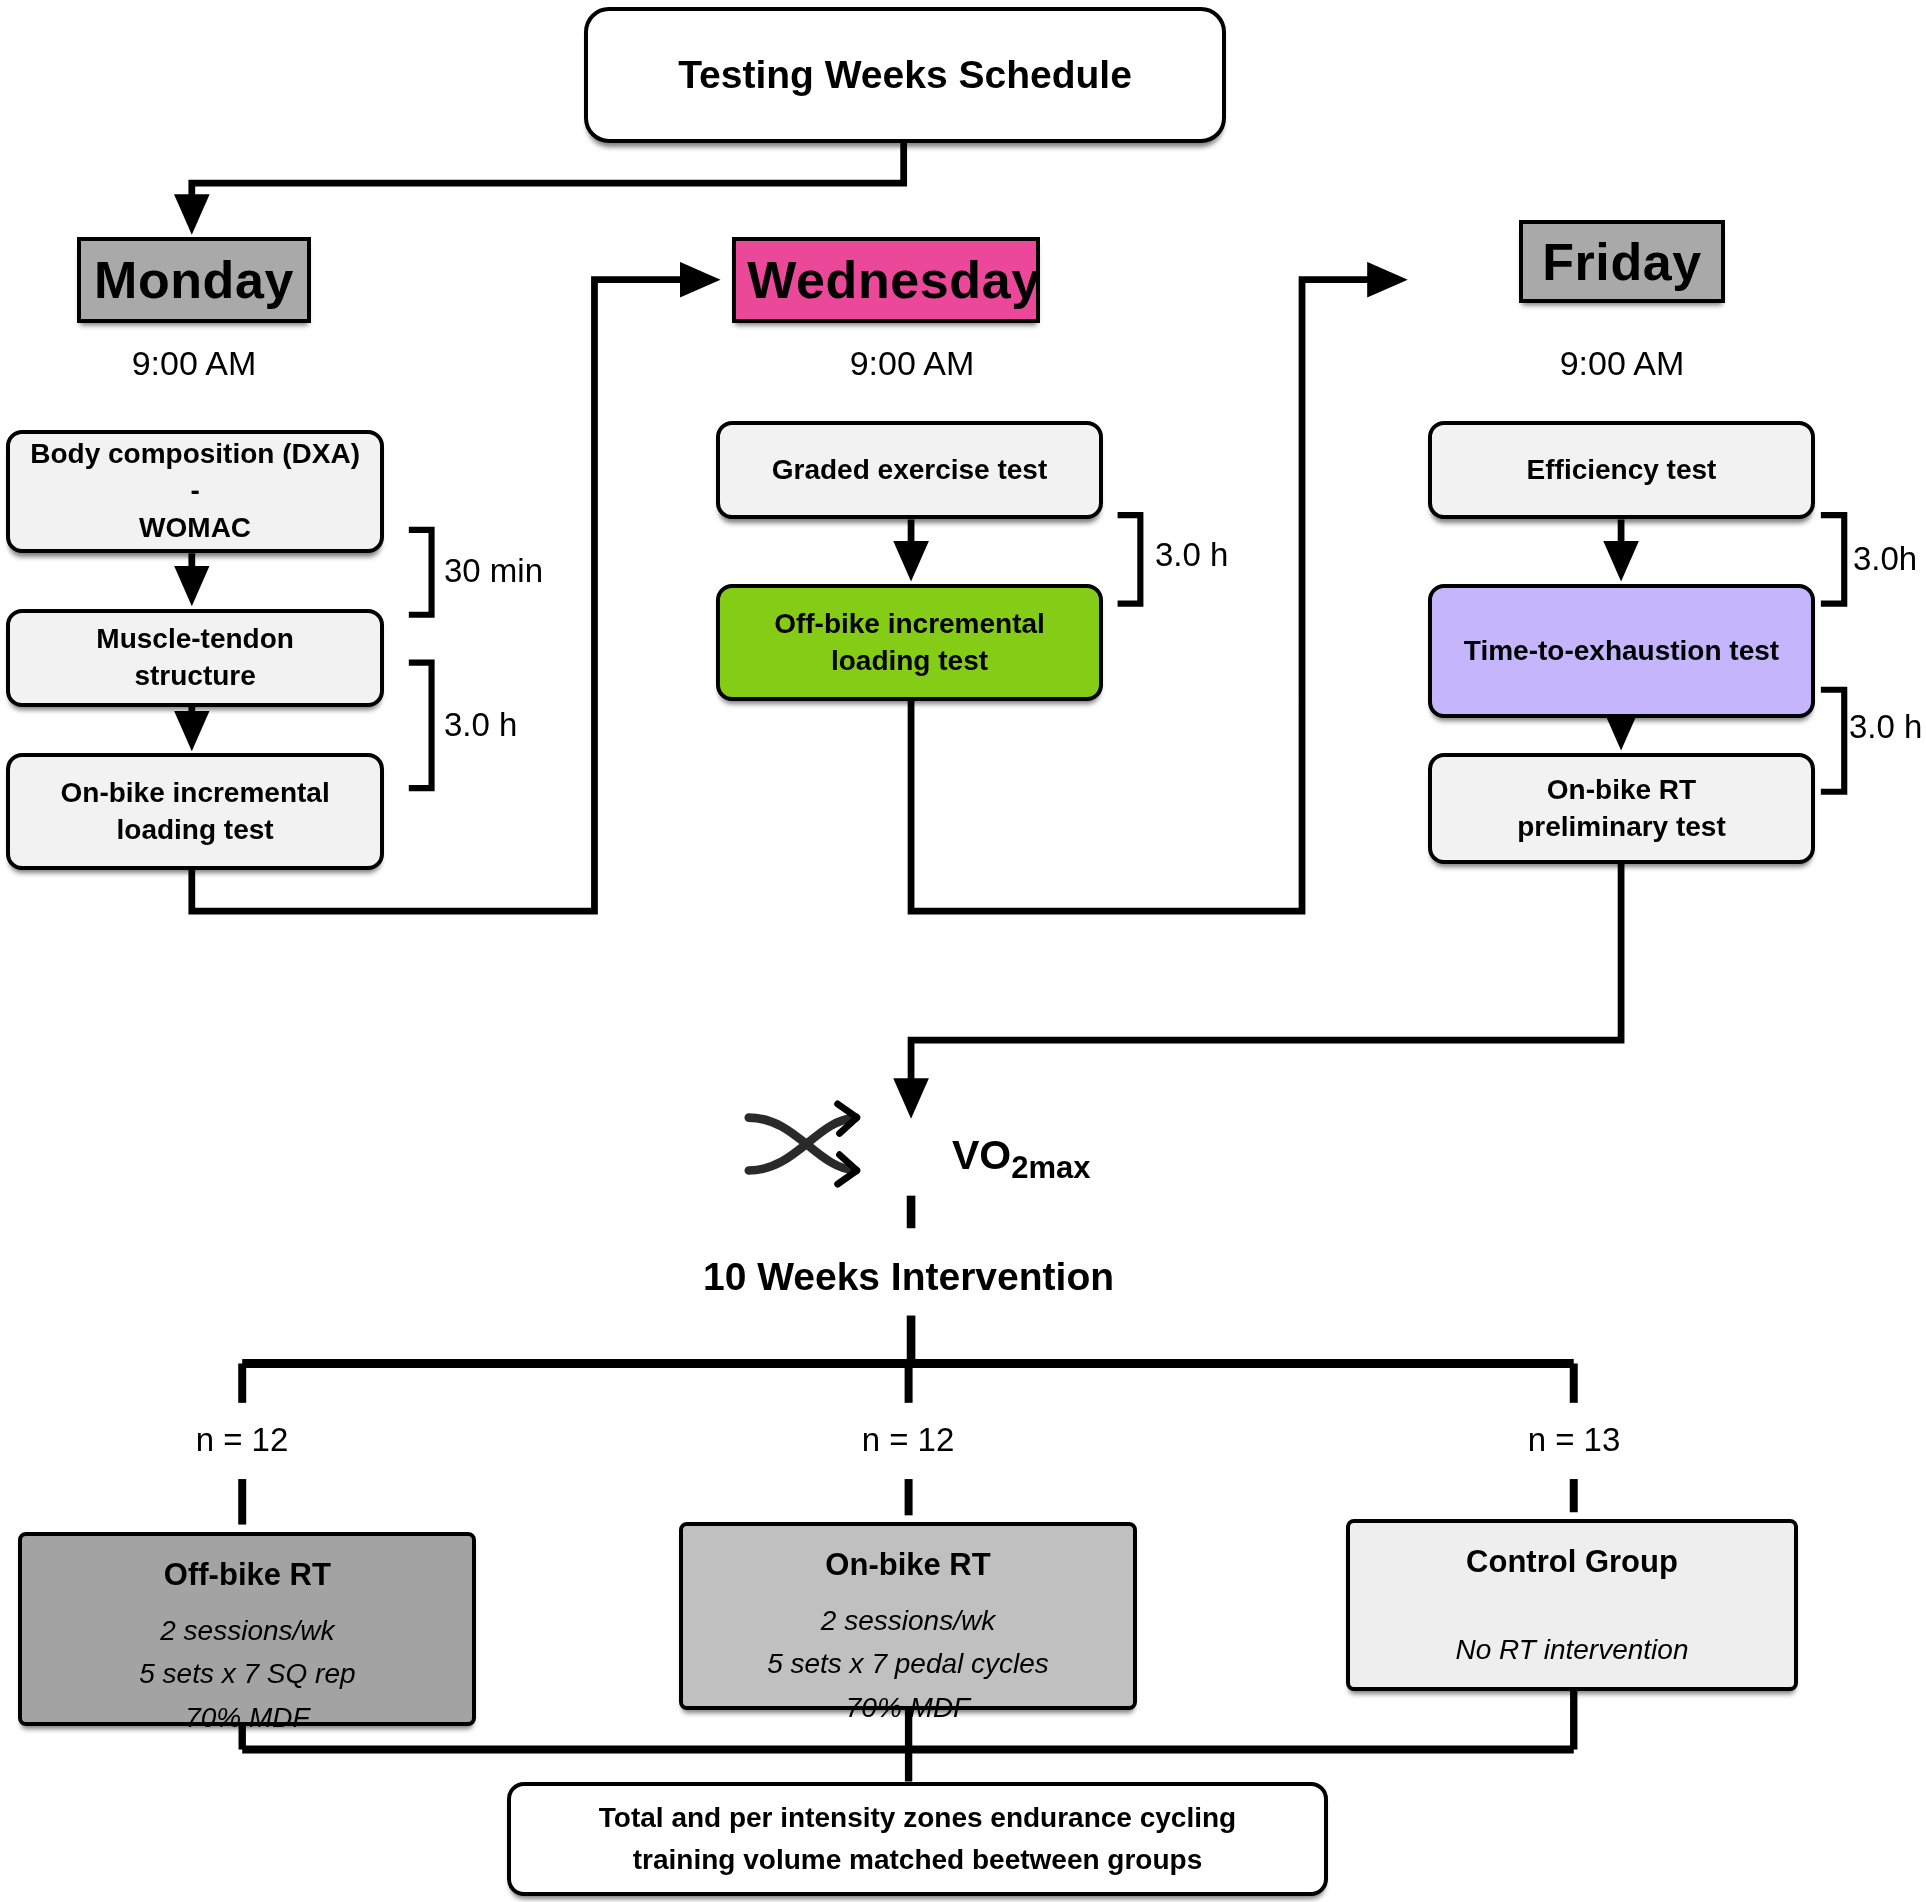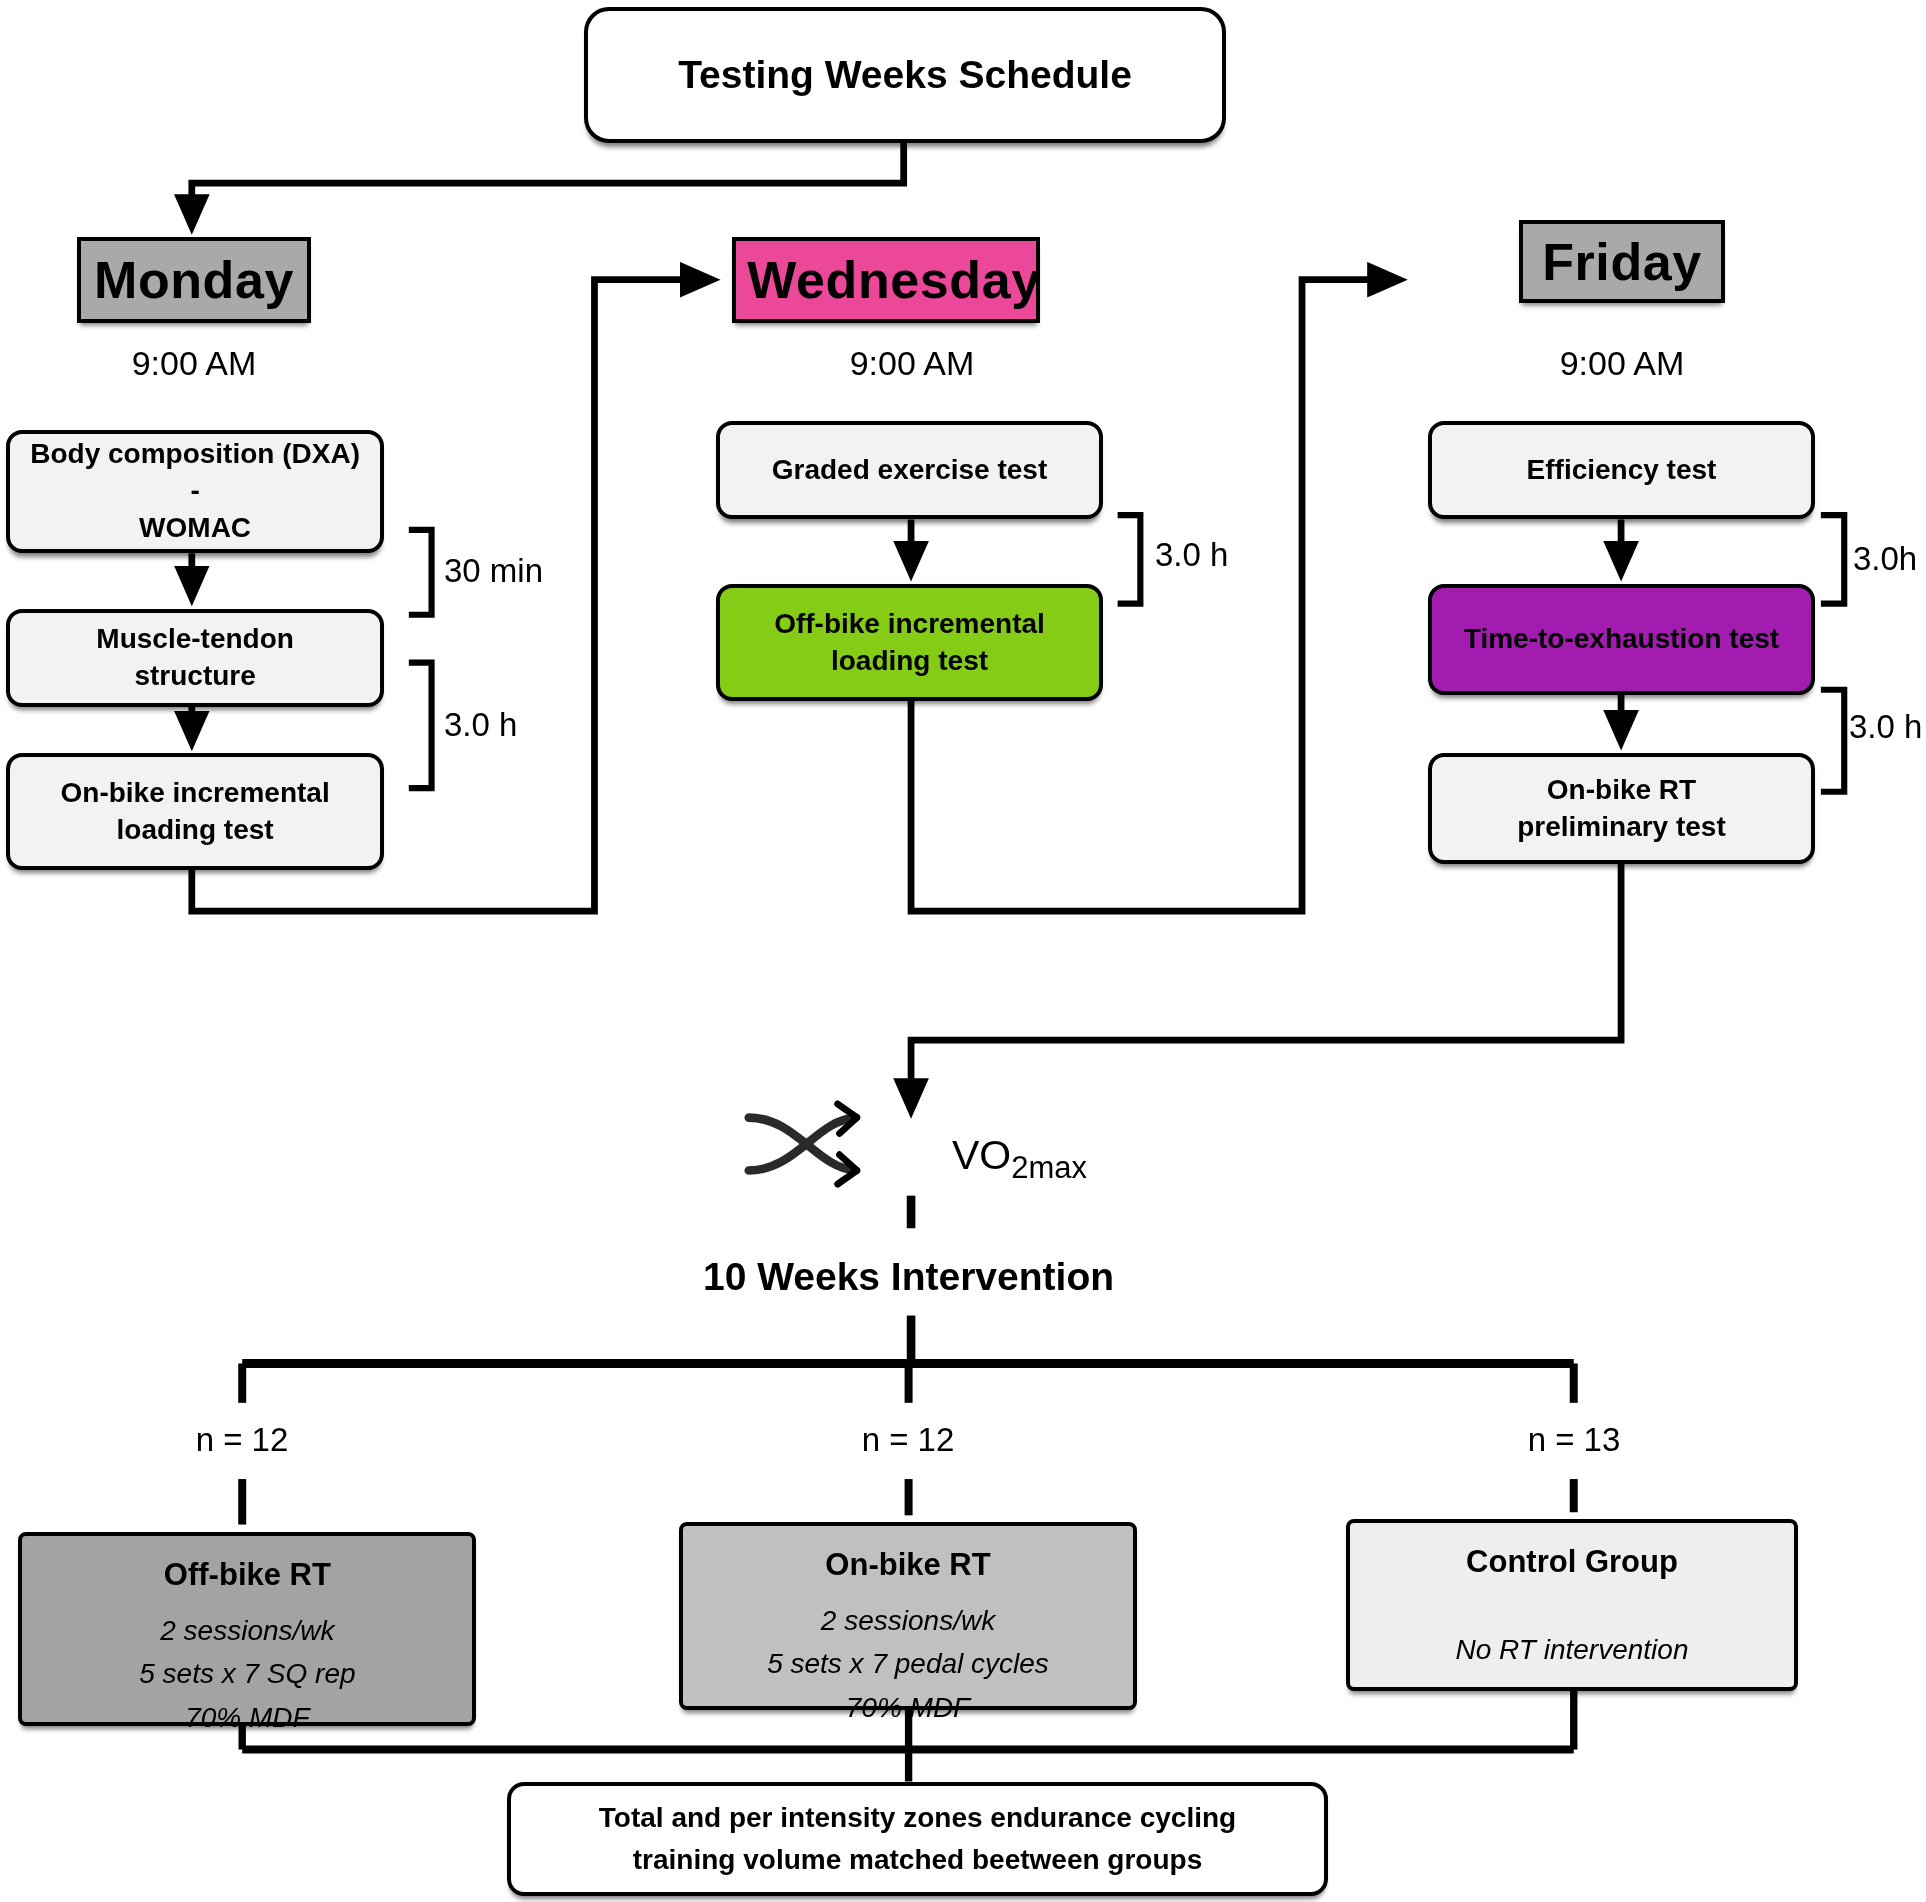--- a/index.html
+++ b/index.html
@@ -19,21 +19,21 @@
   .test{font-weight:bold;font-size:28px;line-height:1.32;padding:3.7px 6.1px;}
   .hdr{font-weight:bold;font-size:52px;letter-spacing:0.6px;}
   .titlebox{background:#ffffff;border-radius:25px;}
   .title-l1{font-weight:bold;font-size:39px;line-height:1.3;}
   .title-l2{font-style:italic;font-size:39px;line-height:1.3;}
   .lbl{position:absolute;z-index:2;font-size:33px;white-space:pre;}
   .ctr{text-align:center;}
   .time{font-size:34px;}
   .nlbl{font-size:33px;}
   .iv-title{position:absolute;z-index:2;font-weight:bold;font-size:39px;text-align:center;}
-  .vo2{position:absolute;z-index:2;font-size:41px;}
+  .vo2{position:absolute;z-index:2;font-size:41px;font-weight:bold;}
   .vo2 .sub{font-size:31px;position:relative;top:0.28em;}
   .group{justify-content:flex-start;padding-top:21px;border-radius:8px;margin-top:7px;}
   .g-title{font-weight:bold;font-size:31px;margin-bottom:16px;}
   .g-details{font-style:italic;font-size:28px;line-height:1.55;}
   .gap-lg .g-title{margin-bottom:48px;}
   .footerbox{background:#ffffff;border-radius:17px;font-weight:bold;font-size:28px;line-height:1.5;}
 </style>
 </head>
 <body>
 
@@ -108,21 +108,21 @@
 <div class="bx hdr" style="left: 732px; top: 237px; width: 308px; height: 86px; background: #ec4899; padding-left: 16px;">Wednesday</div>
 <div class="lbl ctr time" style="left:732px;top:344px;width:360px;">9:00 AM</div>
 <div class="bx rounded test" style="left: 716px; top: 421px; width: 387px; height: 98px; background: rgb(242, 242, 242);">Graded exercise test</div>
 <div class="bx rounded test" style="left: 716px; top: 584px; width: 387px; height: 117px; background: #84cc16;">Off-bike incremental
 loading test</div>
 <div class="lbl" style="left:1155px;top:536px;">3.0 h</div>
 
 <div class="bx hdr" style="left: 1519px; top: 220px; width: 206px; height: 83px; background: rgb(169, 169, 169);">Friday</div>
 <div class="lbl ctr time" style="left:1519px;top:344px;width:206px;">9:00 AM</div>
 <div class="bx rounded test" style="left: 1428px; top: 421px; width: 387px; height: 98px; background: rgb(242, 242, 242);">Efficiency test</div>
-<div class="bx rounded test" style="left: 1428px; top: 584px; width: 387px; height: 111px; background: #a21caf;">Time-to-exhaustion test</div>
+<div class="bx rounded test" style="left: 1428px; top: 584px; width: 387px; height: 134px; background: #c4b5fd;">Time-to-exhaustion test</div>
 <div class="bx rounded test" style="left: 1428px; top: 753px; width: 387px; height: 111px; background: rgb(242, 242, 242);">On-bike RT
 preliminary test</div>
 <div class="lbl" style="left:1853px;top:540px;">3.0h</div>
 <div class="lbl" style="left:1849px;top:708px;">3.0 h</div>
 
 <div class="vo2" style="left:952px;top:1132px;">
   <span>VO</span><span class="sub">2max</span>
 </div>
 <div class="iv-title" style="left:632px;top:1255px;width:553px;">10 Weeks Intervention</div>
 

